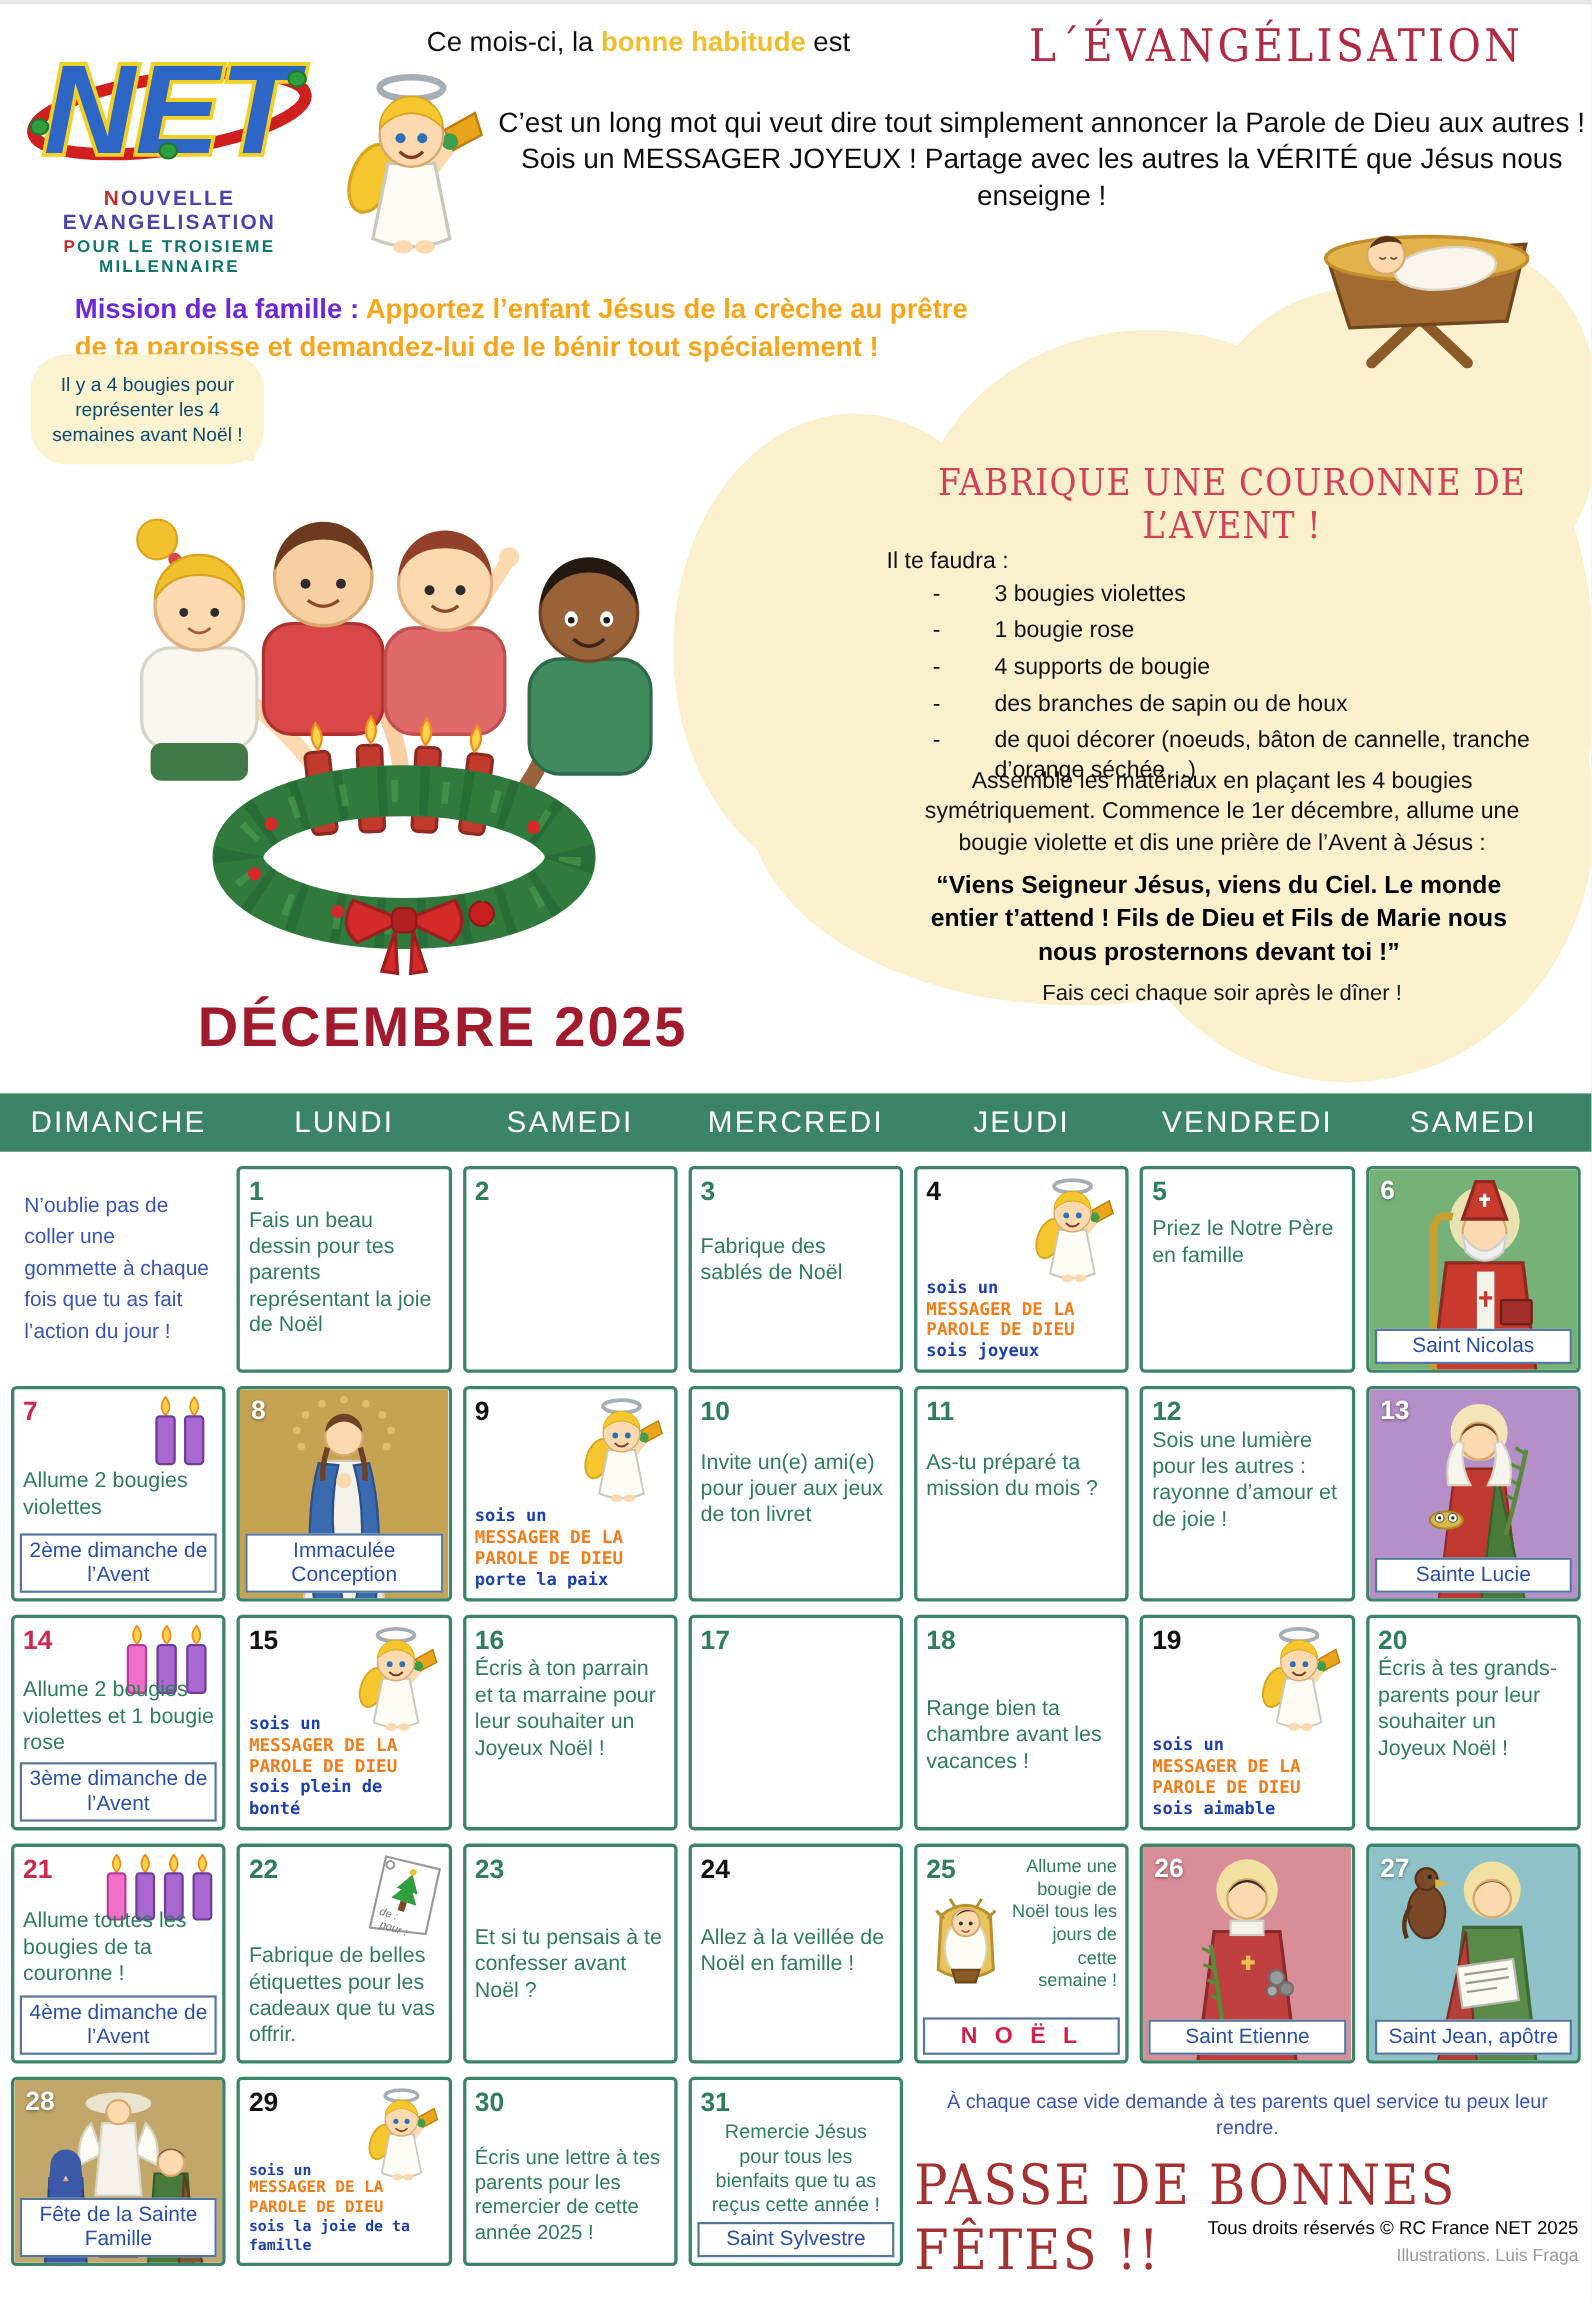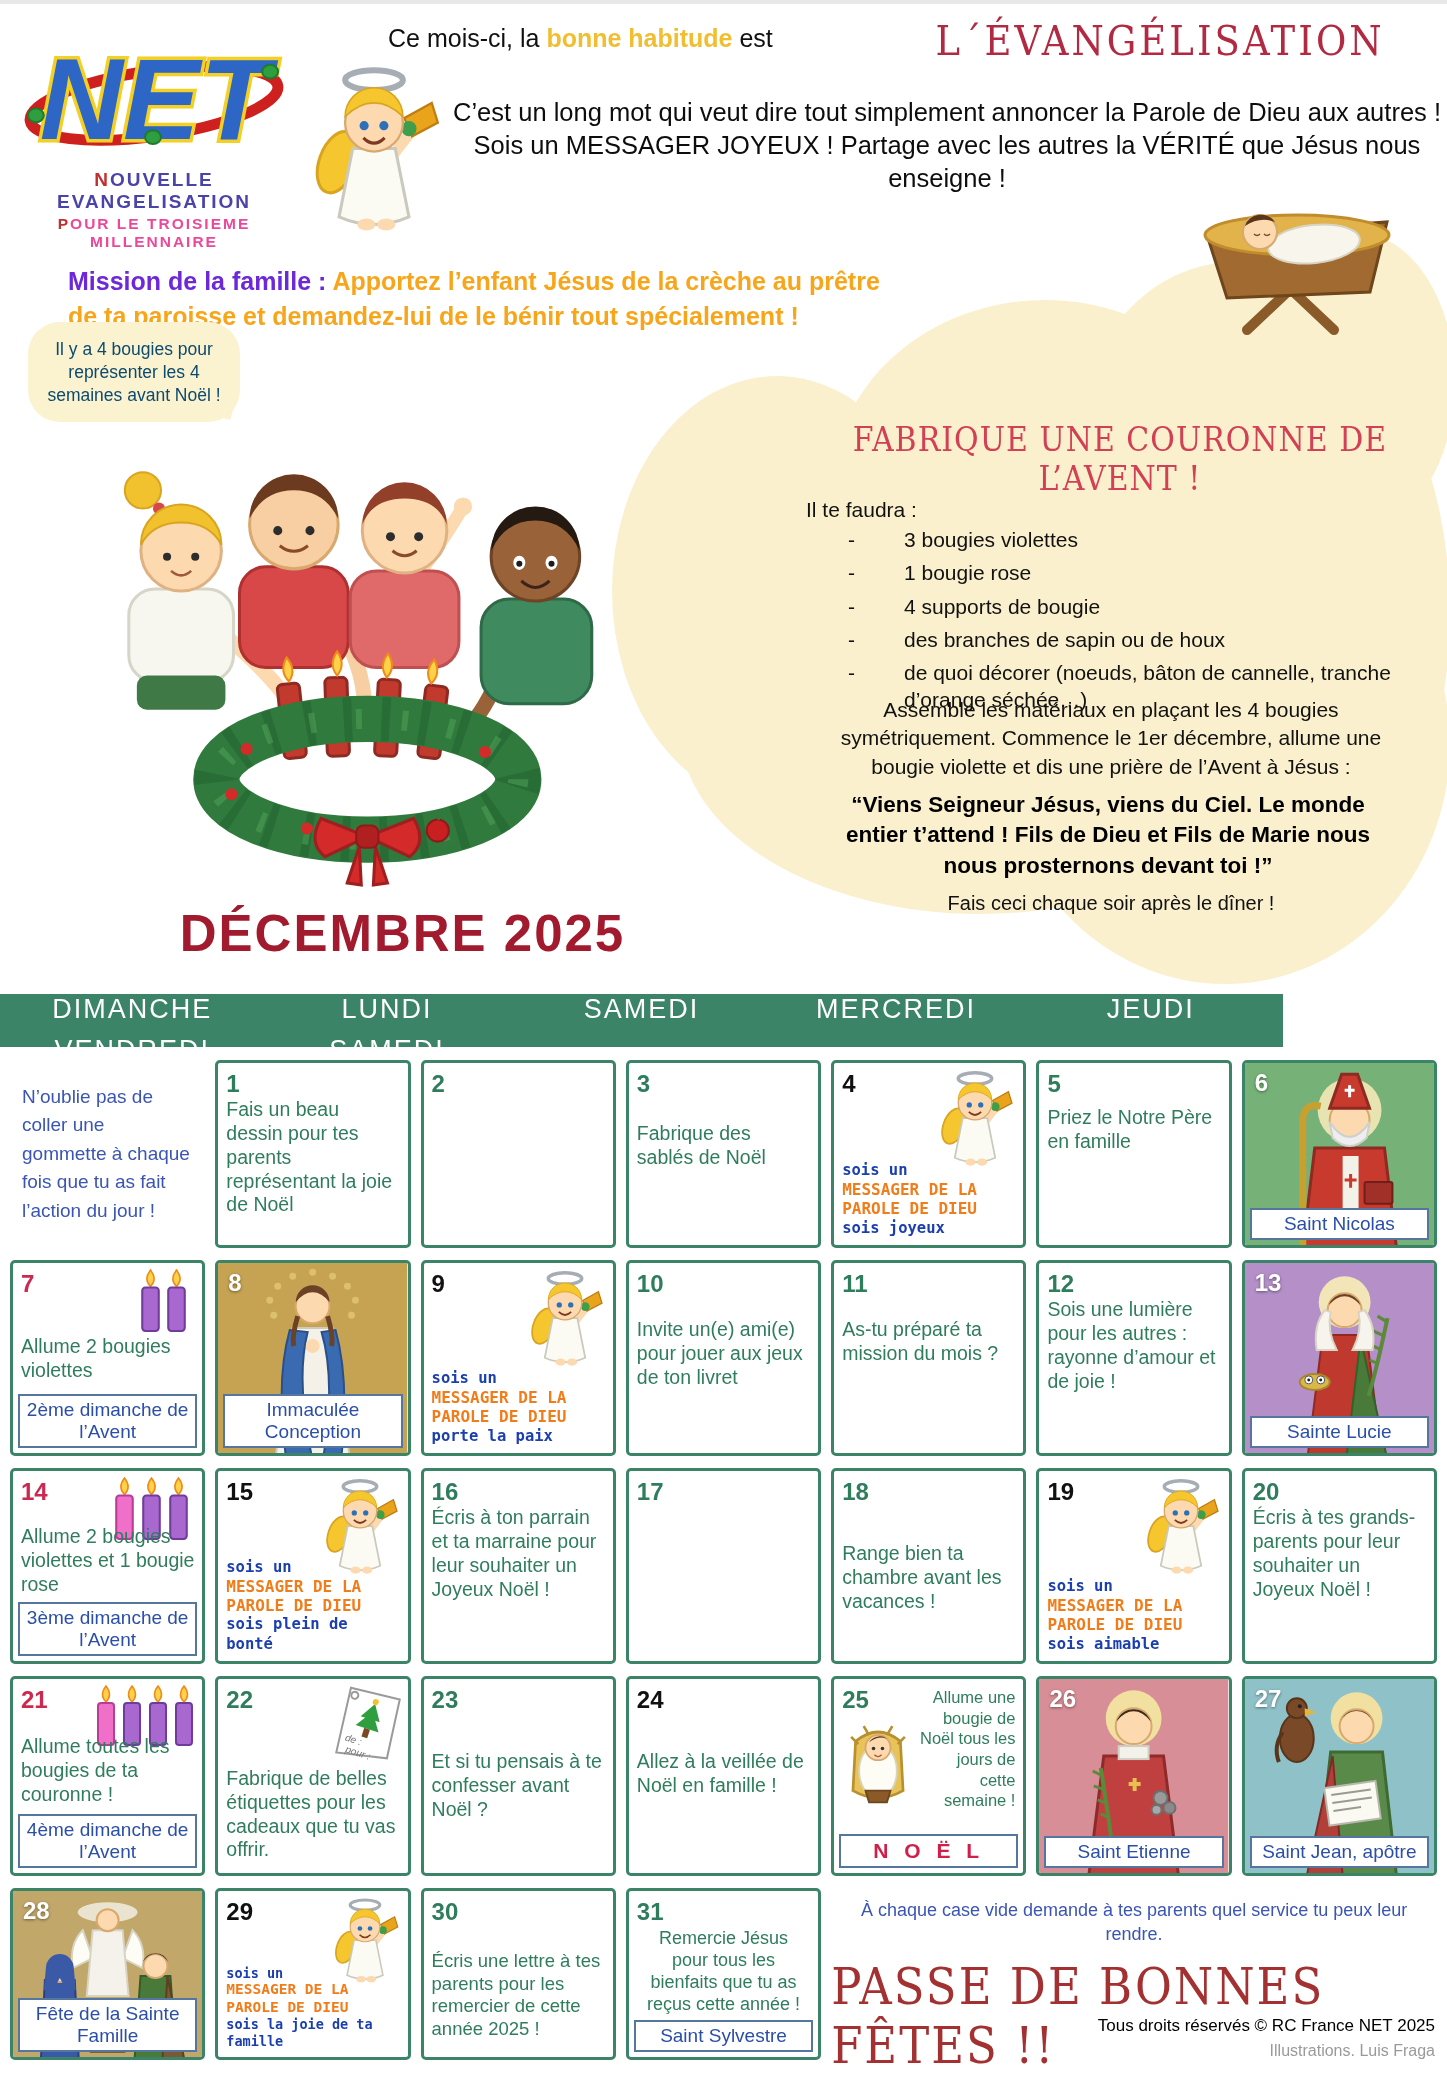--- a/index.html
+++ b/index.html
@@ -3,21 +3,21 @@
 <meta charset="utf-8">
 <style>
   html,body{margin:0;padding:0;background:#e8e8e8;}
   .page{position:relative;width:1447px;height:2094px;background:#ffffff;margin:4px auto;
         font-family:"Liberation Sans",sans-serif;overflow:hidden;}
   .abs{position:absolute;}
 
   
   .logo-wrap{left:14px;top:8px;width:280px;text-align:center;z-index:3;}
   .logo-sub1{font-size:19px;font-weight:bold;letter-spacing:2px;color:#4a44aa;margin-top:-6px;}
-  .logo-sub2{font-size:15.5px;font-weight:bold;letter-spacing:2px;color:#ec4899;margin-top:2px;}
+  .logo-sub2{font-size:15.5px;font-weight:bold;letter-spacing:2px;color:#0f766e;margin-top:2px;}
   .logo-sub1::first-letter,.logo-sub2::first-letter{color:#c03030;}
 
   .intro-line{left:388px;top:20px;font-size:25px;color:#101010;z-index:3;white-space:nowrap;}
   .intro-line .hl{color:#f0be2e;font-weight:bold;}
   .theme-title{left:880px;top:16px;width:560px;text-align:center;font-family:"DejaVu Serif",serif;
                font-size:37px;color:#b12a42;letter-spacing:3px;transform:scaleY(1.1);z-index:3;}
   .top-angel{left:298px;top:60px;width:152px;height:172px;z-index:3;}
   .intro-par{left:452px;top:92px;width:990px;text-align:center;font-size:25.5px;line-height:1.3;
              color:#0d0d0d;z-index:3;}
   .mission{left:68px;top:260px;width:820px;font-size:25px;font-weight:bold;line-height:1.4;z-index:3;}
@@ -44,22 +44,22 @@
   .w-intro{left:806px;top:494px;font-size:21px;color:#111;z-index:3;}
   .w-list{left:848px;top:522px;width:566px;font-size:21px;color:#111;z-index:3;}
   .w-item{display:flex;margin-bottom:6px;line-height:1.3;}
   .w-item .dash{width:56px;flex:0 0 56px;}
   .w-assemble{left:828px;top:692px;width:566px;text-align:center;font-size:21px;line-height:1.35;color:#111;z-index:3;}
   .w-prayer{left:818px;top:786px;width:580px;text-align:center;font-weight:bold;font-size:22.5px;
             line-height:1.35;color:#000;z-index:3;}
   .w-reminder{left:828px;top:888px;width:566px;text-align:center;font-size:20px;color:#111;z-index:3;}
 
   
-  .cal-header{left:0;top:990px;width:1283px;height:53px;background:#3c8468;display:grid;
-              grid-template-columns:repeat(5,1fr);gap:10px;padding:0 10px;box-sizing:border-box;
+  .cal-header{left:0;top:990px;width:1447px;height:53px;background:#3c8468;display:grid;
+              grid-template-columns:repeat(7,1fr);gap:10px;padding:0 10px;box-sizing:border-box;
               align-items:center;z-index:3;}
   .cal-header div{text-align:center;color:#fff;font-size:27px;letter-spacing:2px;}
   .cal-grid{left:10px;top:1056px;width:1427px;display:grid;grid-template-columns:repeat(7,1fr);
             grid-template-rows:188px 196px 196px 200px 172px;gap:12px 10px;z-index:3;}
   .cell{border:3px solid #3c8468;border-radius:5px;background:#fff;position:relative;
         padding:6px 8px;box-sizing:border-box;color:#2f7d5d;font-size:19.5px;line-height:1.22;}
   .num{font-size:24px;font-weight:bold;color:#2f7d5d;}
   .num.black{color:#111;}
   .num.red{color:#cc2950;}
   .num.white{color:#fff;text-shadow:0 1px 3px rgba(0,0,0,.45);}

